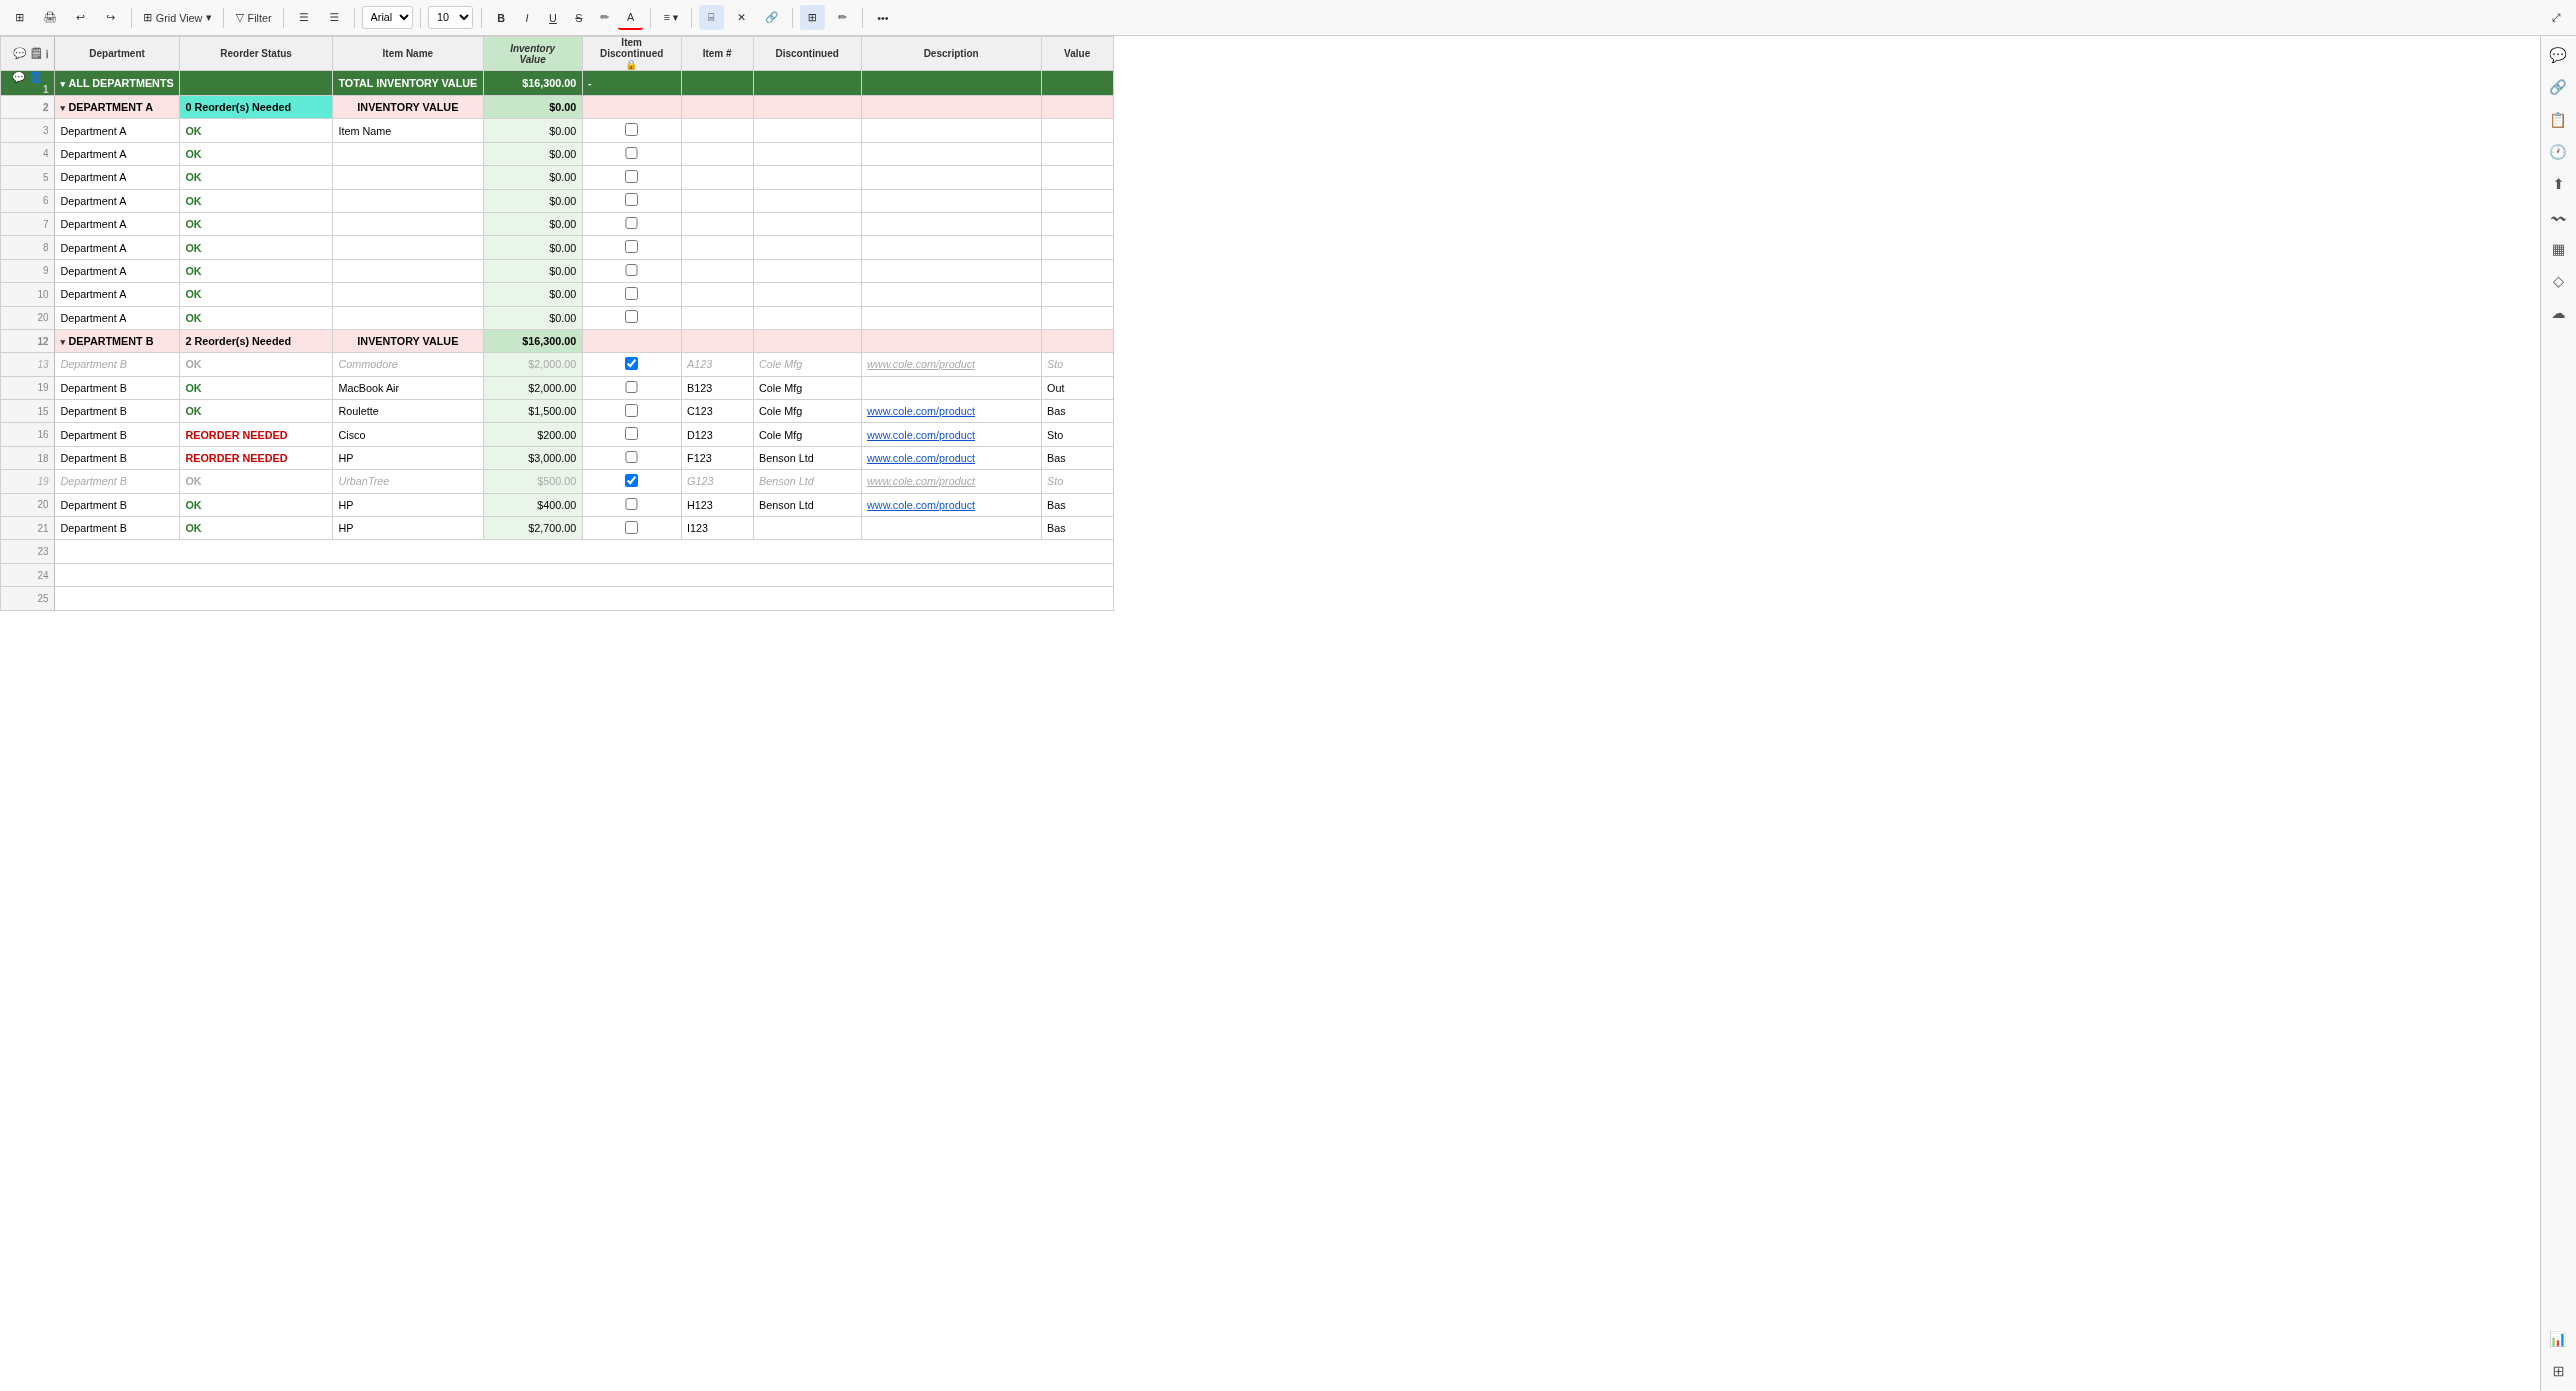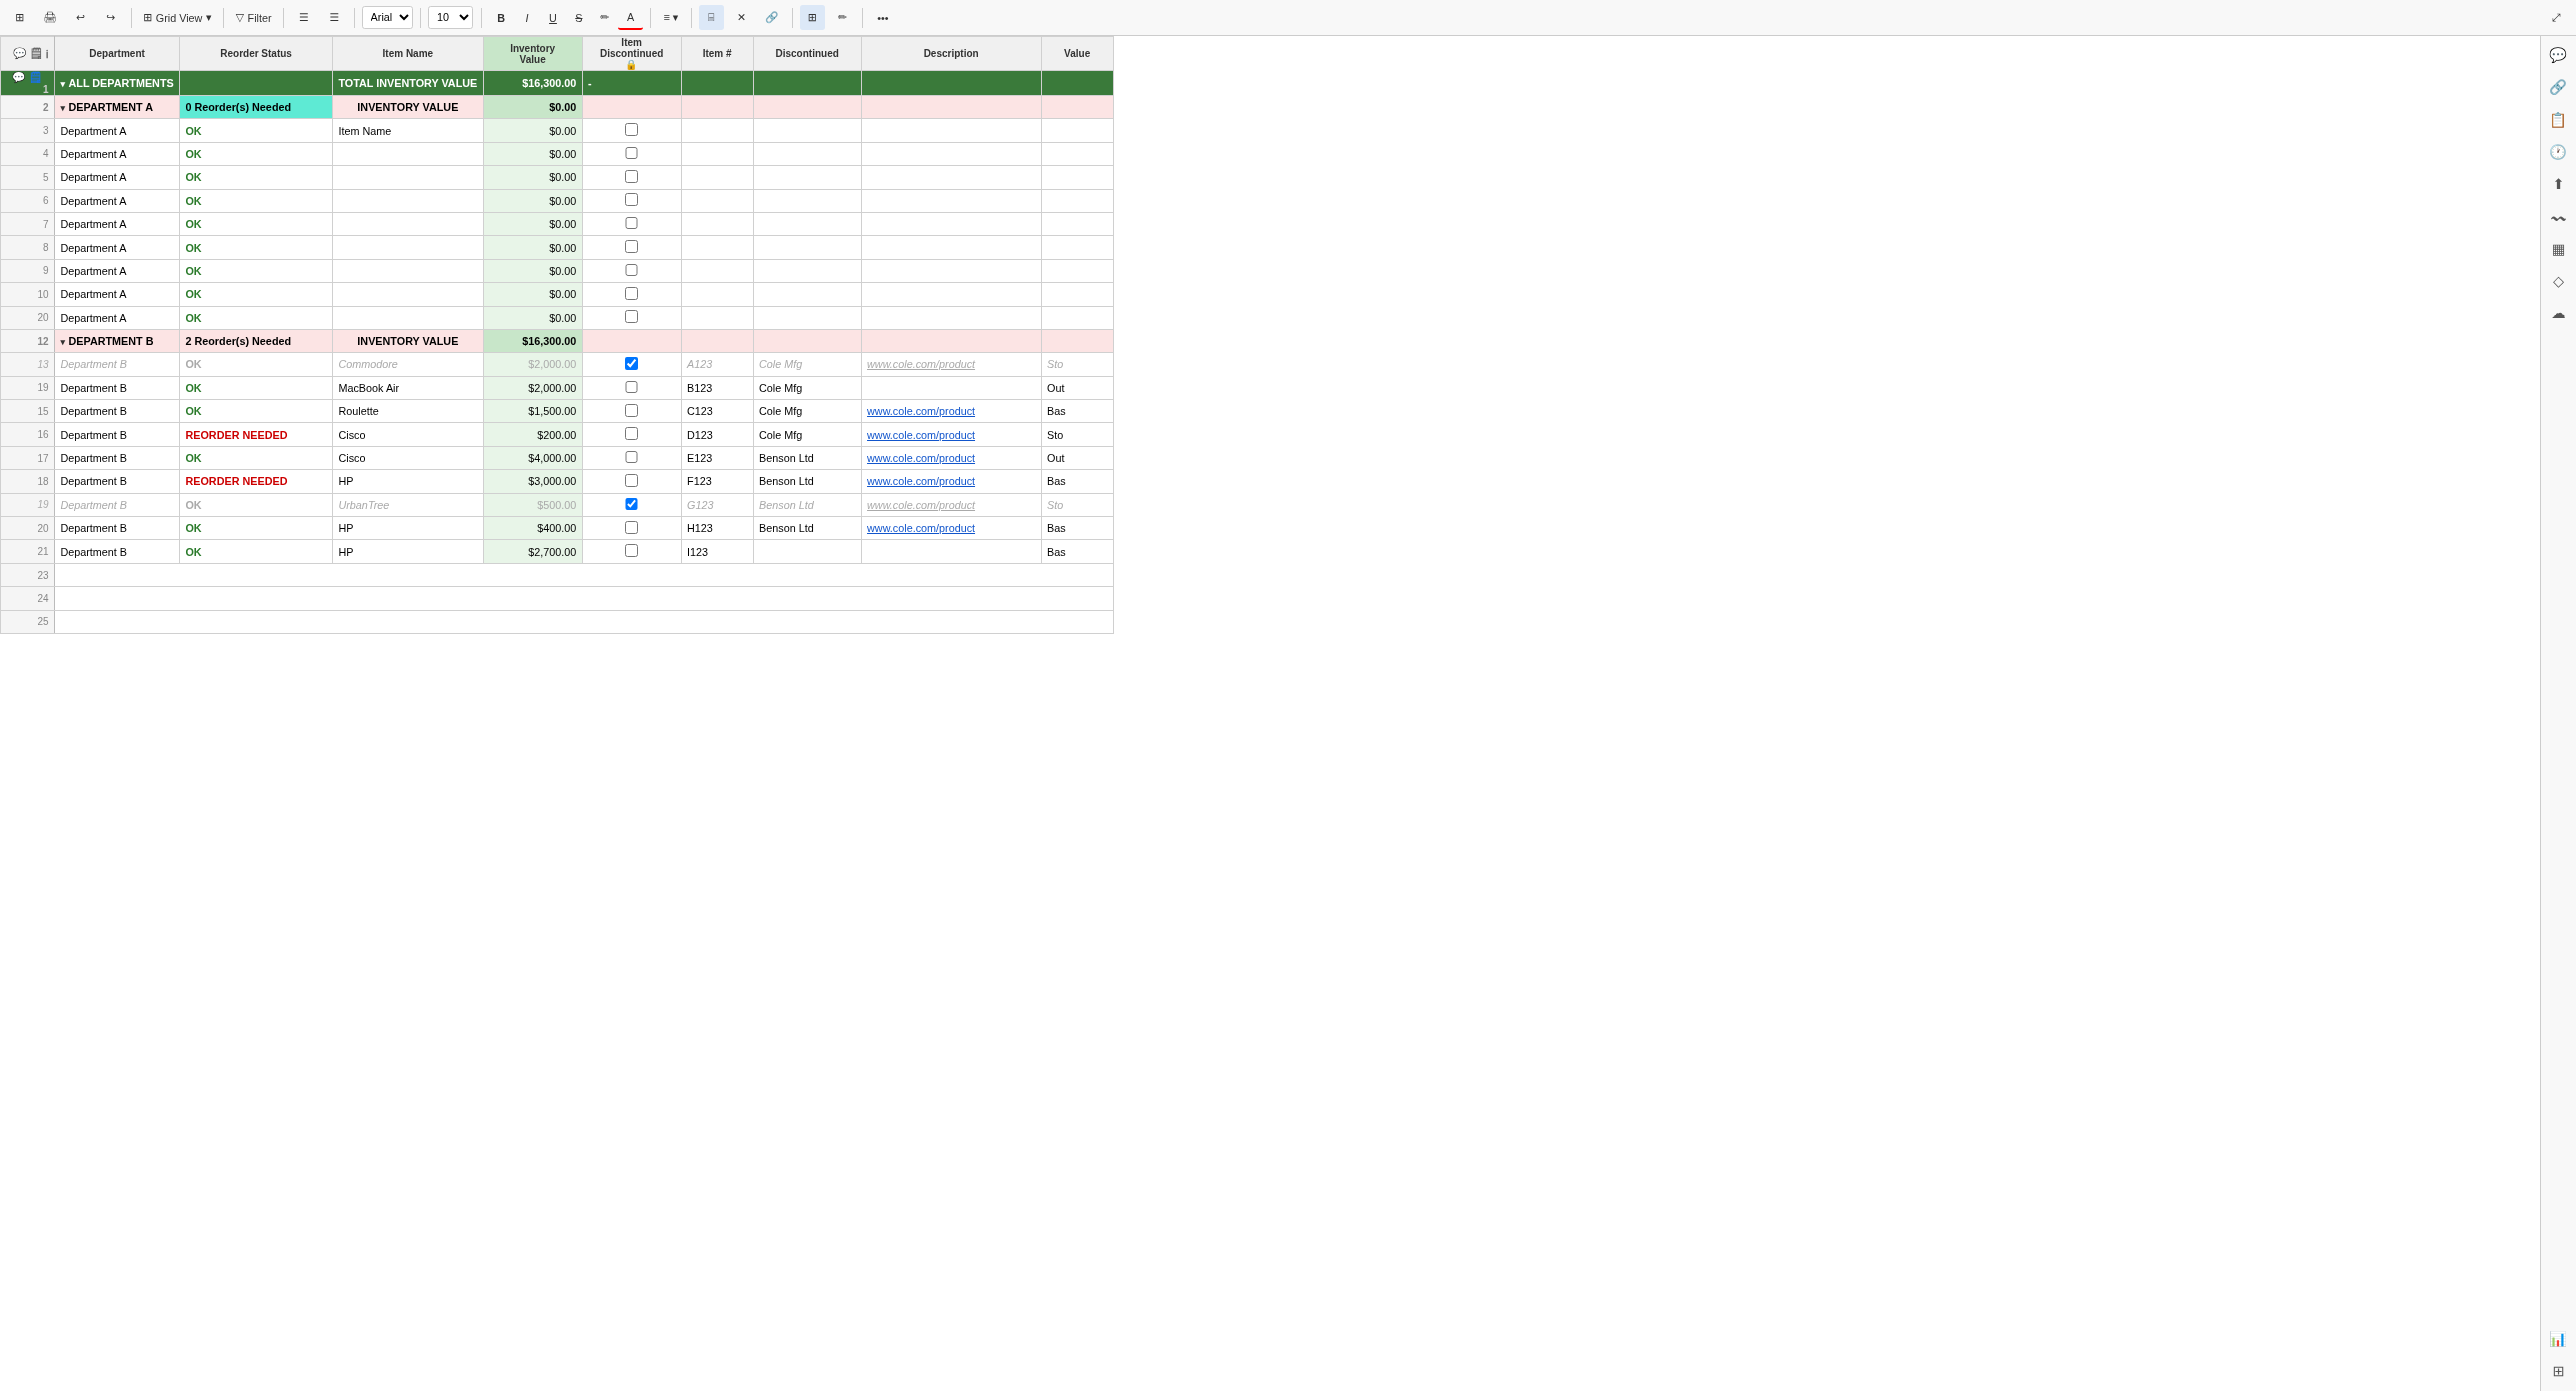--- a/index.html
+++ b/index.html
@@ -86,21 +86,21 @@
     input[type=checkbox] { width: 12.6px; height: 12.6px; }
 
     
     .row-icons { display: flex; gap: 2.7px; align-items: center; justify-content: flex-end; }
     .row-icon { font-size: 10.8px; color: #666; cursor: pointer; }
     .row-icon.blue { color: #1a73e8; }
 
     .lock-icon { font-size: 10px; color: #888; }
 
     
-    .inv-col-bg { background: #e8f5e8 !important; }
+    .inv-col-bg { background: #e8f5e8 !important; font-style: italic; }
 
     
     .group-toggle { cursor: pointer; color: #fff; margin-right: 3.6px; font-size: 9px; }
     .group-toggle-dark { cursor: pointer; color: #333; margin-right: 3.6px; font-size: 9px; }
   </style>
 </head>
 <body>
 
 <div id="toolbar">
 
@@ -406,32 +406,20 @@
     <td><span class="status-reorder">REORDER NEEDED</span></td>
     <td style="">Cisco</td>
     <td style="background:#e8f5e8;text-align:right;">$200.00</td>
     <td style="text-align:center;"><input type="checkbox" style=""></td>
     <td style="">D123</td>
     <td style="">Cole Mfg</td>
     <td style=""><a href="#" class="link" style="">www.cole.com/product</a></td>
     <td style="">Sto</td>
   </tr>
           <tr>
-    <td class="row-num" style="">17</td>
-    <td style="">Department B</td>
-    <td><span class="status-ok" style="">OK</span></td>
-    <td style="">Cisco</td>
-    <td style="background:#e8f5e8;text-align:right;">$4,000.00</td>
-    <td style="text-align:center;"><input type="checkbox" style=""></td>
-    <td style="">E123</td>
-    <td style="">Benson Ltd</td>
-    <td style=""><a href="#" class="link" style="">www.cole.com/product</a></td>
-    <td style="">Out</td>
-  </tr>
-          <tr>
     <td class="row-num" style="">18</td>
     <td style="">Department B</td>
     <td><span class="status-reorder">REORDER NEEDED</span></td>
     <td style="">HP</td>
     <td style="background:#e8f5e8;text-align:right;">$3,000.00</td>
     <td style="text-align:center;"><input type="checkbox" style=""></td>
     <td style="">F123</td>
     <td style="">Benson Ltd</td>
     <td style=""><a href="#" class="link" style="">www.cole.com/product</a></td>
     <td style="">Bas</td>

